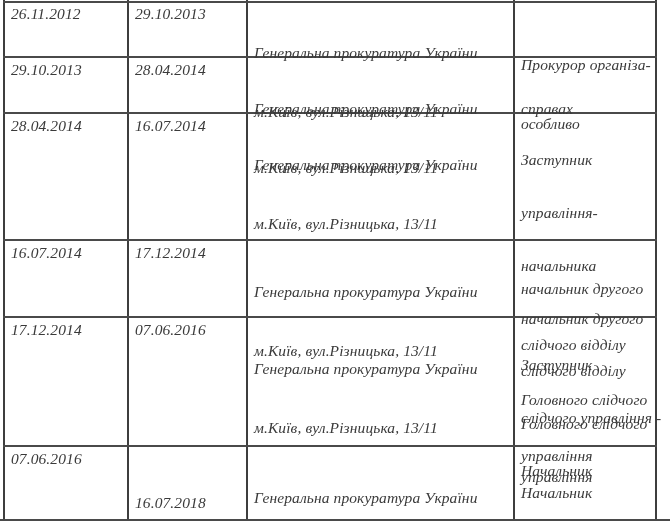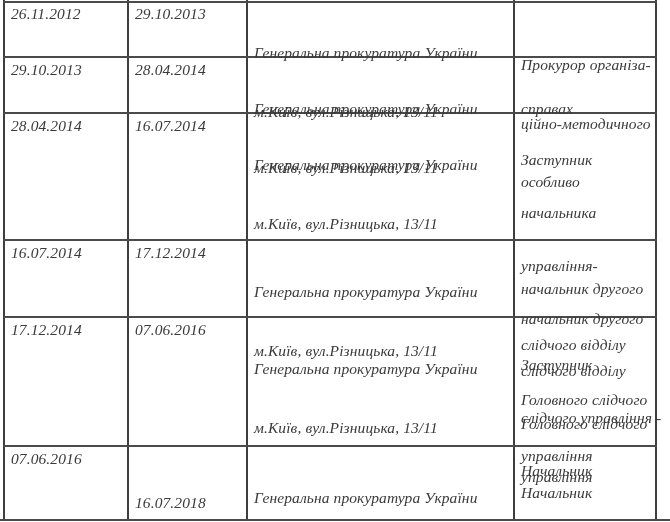--- a/index.html
+++ b/index.html
@@ -65,21 +65,20 @@
 
   <div>
     <span class="cell-text" style="left:11px; top:4px;">26.11.2012</span>
     <span class="cell-text" style="left:135px; top:4px;">29.10.2013</span>
     <div class="cell-text" style="left:254px; top:4px;">
       <span class="org-line">Генеральна прокуратура України</span>
       <span class="org-line">м.Київ, вул.Різницька, 13/11</span>
     </div>
     <div class="cell-text" style="left:521px; top:16px;">
       <span class="pos-line">Прокурор організа-</span>
-      <span class="pos-line">ційно-методичного</span>
       <span class="pos-line">особливо</span>
     </div>
   </div>
 
   <div>
     <span class="cell-text" style="left:11px; top:60px;">29.10.2013</span>
     <span class="cell-text" style="left:135px; top:60px;">28.04.2014</span>
     <div class="cell-text" style="left:254px; top:60px;">
       <span class="org-line">Генеральна прокуратура України</span>
       <span class="org-line">м.Київ, вул.Різницька, 13/11</span>
@@ -91,22 +90,22 @@
 
   <div>
     <span class="cell-text" style="left:11px; top:116px;">28.04.2014</span>
     <span class="cell-text" style="left:135px; top:116px;">16.07.2014</span>
     <div class="cell-text" style="left:254px; top:116px;">
       <span class="org-line">Генеральна прокуратура України</span>
       <span class="org-line">м.Київ, вул.Різницька, 13/11</span>
     </div>
     <div class="cell-text" style="left:521px; top:116px; line-height:17.6px;">
       <span class="pos-line">Заступник</span>
+      <span class="pos-line">управління-</span>
       <span class="pos-line">начальника</span>
-      <span class="pos-line">управління-</span>
       <span class="pos-line">начальник другого</span>
       <span class="pos-line">слідчого відділу</span>
       <span class="pos-line">Головного слідчого</span>
       <span class="pos-line">управління</span>
     </div>
   </div>
 
   <div>
     <span class="cell-text" style="left:11px; top:243px;">16.07.2014</span>
     <span class="cell-text" style="left:135px; top:243px;">17.12.2014</span>

